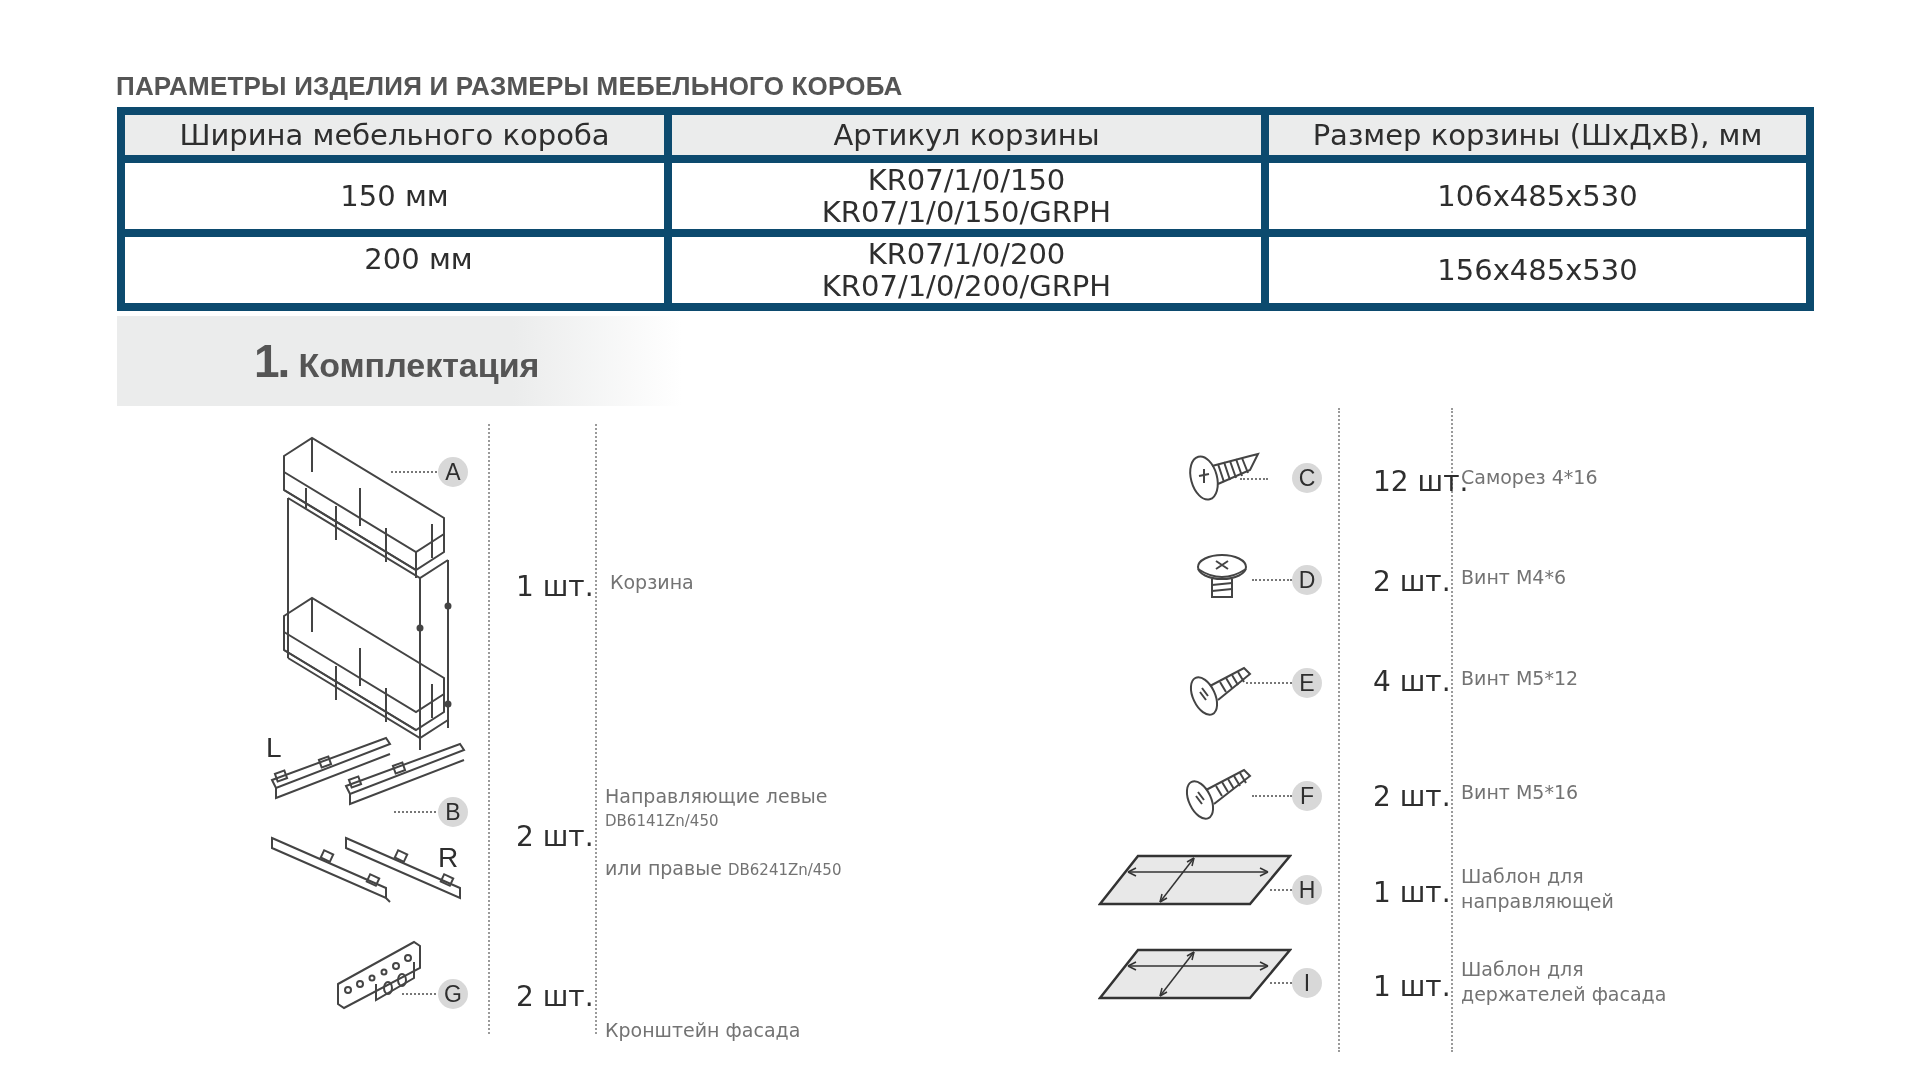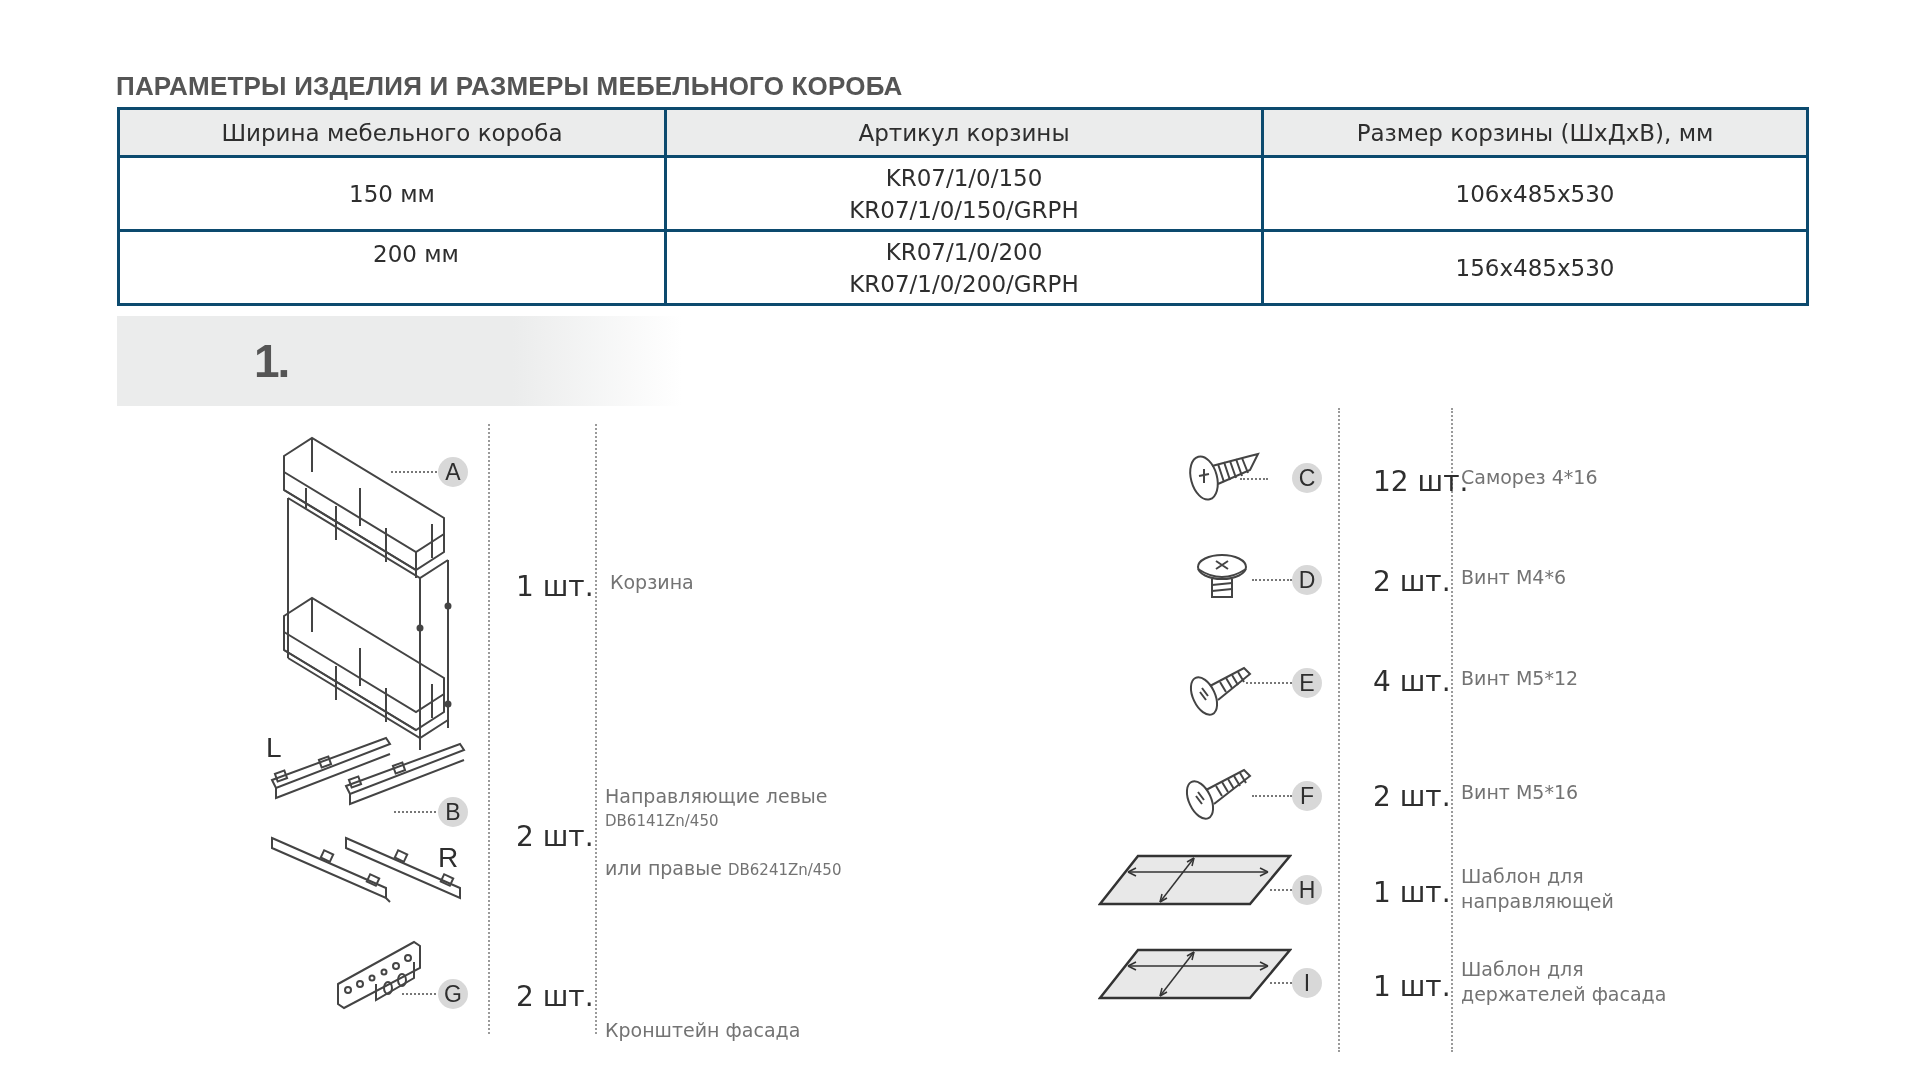--- a/index.html
+++ b/index.html
@@ -10,22 +10,22 @@
     position: absolute; left: 116px; top: 71px;
     font-family: "Liberation Sans", sans-serif; font-weight: bold;
     font-size: 26px; color: #555555; letter-spacing: 0.2px;
   }
 
   table.params {
     position: absolute; left: 117px; top: 107px; width: 1689px;
     border-collapse: collapse; table-layout: fixed;
   }
   table.params td, table.params th {
-    border: 3px solid #0c4a6e; text-align: center; vertical-align: middle;
-    font-weight: normal; font-size: 23px; color: #2e2e2e; line-height: 32px;
+    border: 8px solid #0c4a6e; text-align: center; vertical-align: middle;
+    font-weight: normal; font-size: 29px; color: #2e2e2e; line-height: 32px;
   }
   table.params th { background: #ebecec; height: 48px; }
   table.params td { height: 74px; }
   table.params td.top { vertical-align: top; padding-top: 6px; padding-left: 48px; }
   .cell-line { display: block; }
 
   .section-band {
     position: absolute; left: 117px; top: 316px; width: 565px; height: 90px;
     background: linear-gradient(to right, #ebecec 0%, #ebecec 70%, #ffffff 100%);
   }
@@ -92,20 +92,21 @@
       <span class="cell-line">KR07/1/0/200/GRPH</span>
     </td>
     <td>156x485x530</td>
   </tr>
 </tbody>
   </table>
 
 <div class="section-band"></div>
 <div class="section-title">
   <span class="num">1.</span>
+  <span class="txt">Комплектация</span>
 </div>
 
 <div class="vdot" style="left:488px; top:424px; height:610px;"></div>
 <div class="vdot" style="left:595px; top:424px; height:610px;"></div>
 
 <svg class="illus" style="left:276px; top:428px;" width="190" height="330" viewBox="0 0 190 330" fill="none" stroke="#444" stroke-width="2">
 
   <path d="M8 28 L36 10 L168 90 L168 124 L140 142 L8 62 Z"></path>
   <path d="M8 44 L140 124 L168 106"></path>
   <path d="M8 62 L140 142"></path>

